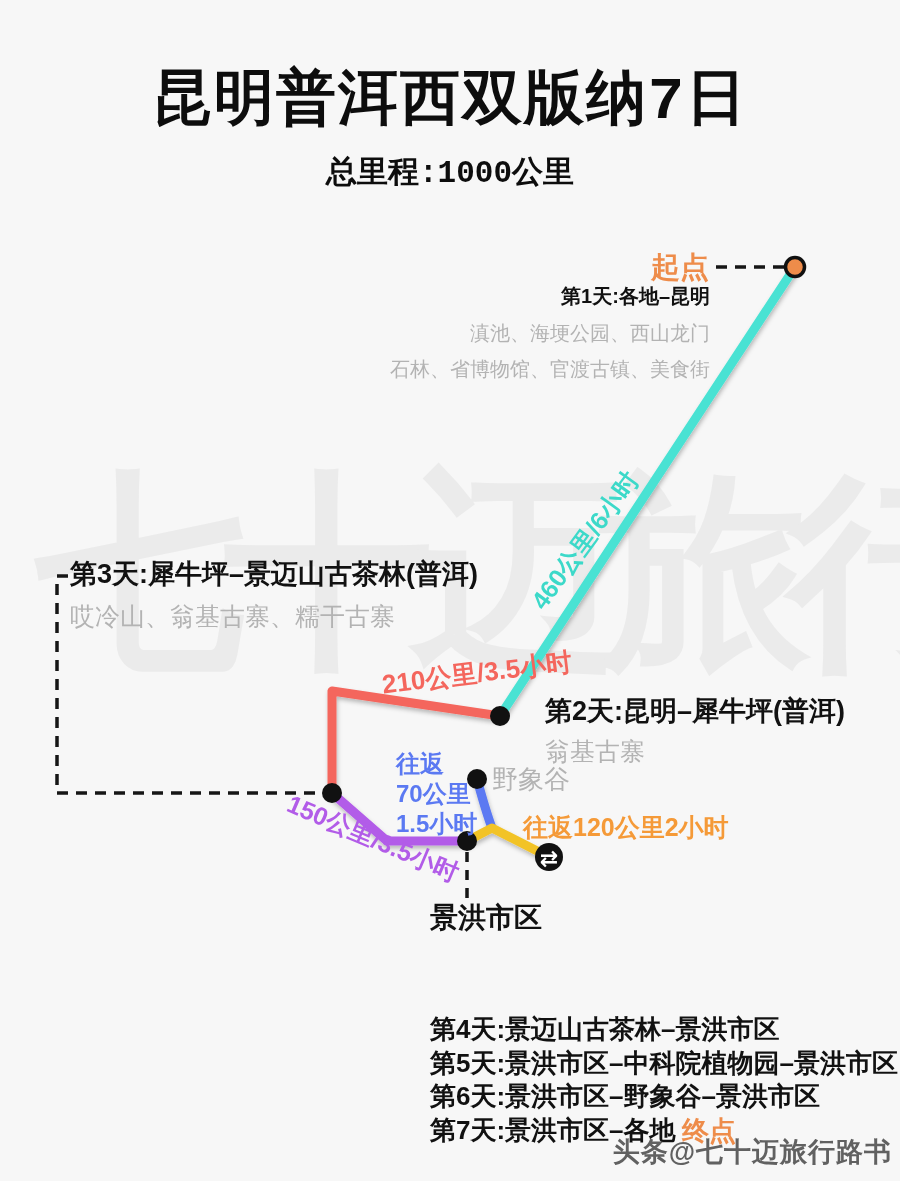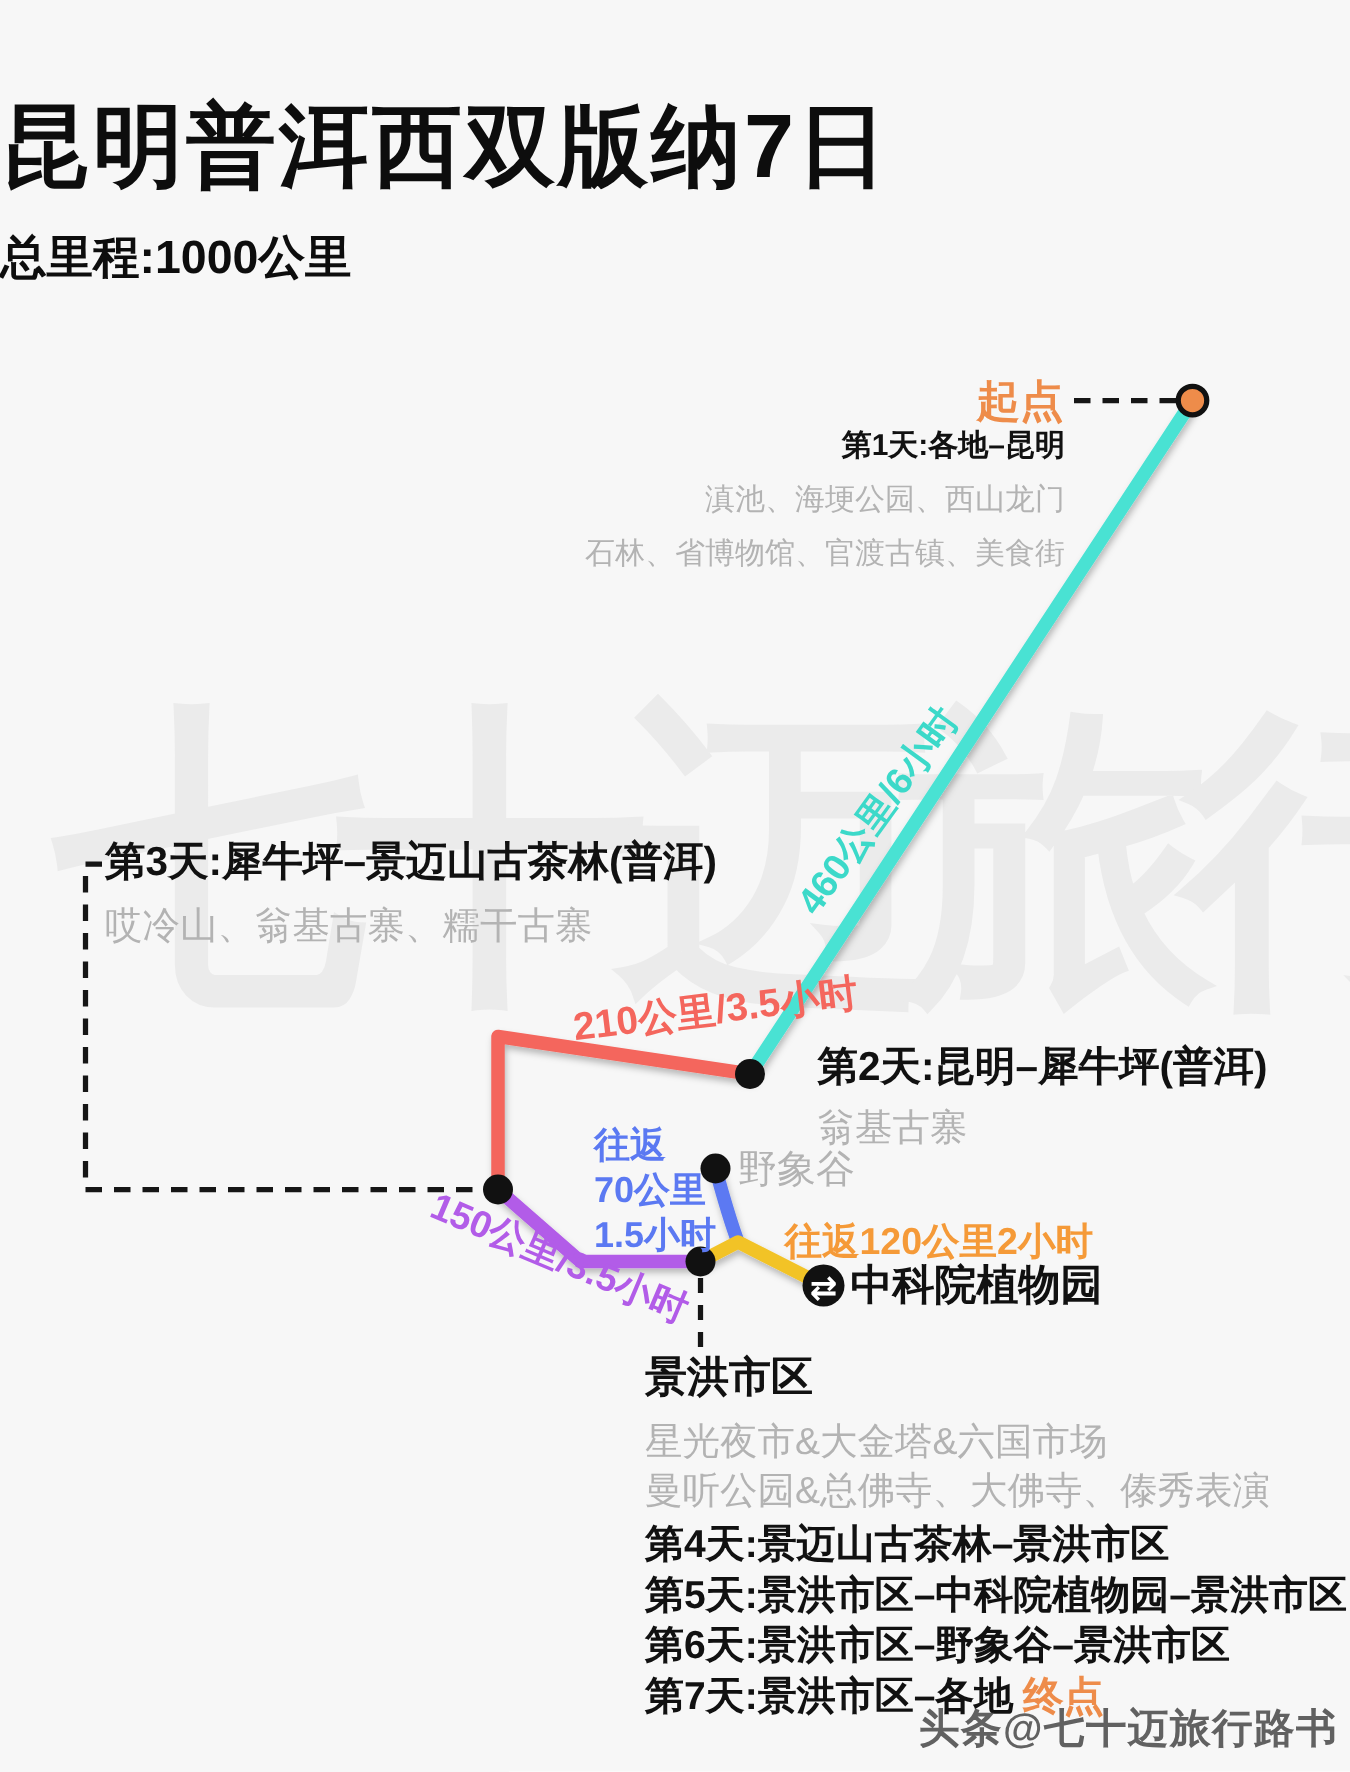--- a/index.html
+++ b/index.html
@@ -1,20 +1,20 @@
 <!DOCTYPE html>
 <html><head>
 <meta charset="utf-8">
 <style>
   html,body{margin:0;padding:0;}
   body{font-family:"Liberation Sans","DejaVu Sans",sans-serif;}
   #page{position:relative;width:900px;height:1181px;background:#f7f7f7;overflow:hidden;}
 
   
-  .header{position:absolute;top:0;left:0;width:900px;z-index:3;}
+  .header{position:absolute;top:0;left:0;width:900px;text-align:center;z-index:3;font-family:Liberation Mono, monospace;}
   .main-title{margin-top:58px;font-size:60px;font-weight:900;color:#0d0d0d;letter-spacing:2px;}
   .sub-title{margin-top:12px;font-size:31px;font-weight:800;color:#0d0d0d;}
 
   
   .watermark{position:absolute;left:36px;top:468px;font-size:210px;line-height:1;
     font-weight:800;color:#ebebeb;letter-spacing:-22px;white-space:nowrap;z-index:0;}
   .credit{position:absolute;right:8px;top:1134px;font-size:27px;font-weight:600;
     color:#4d4d4d;opacity:.88;z-index:3;letter-spacing:1px;}
 
   
@@ -126,28 +126,23 @@
     <div class="t bold">第3天:犀牛坪–景迈山古茶林(普洱)</div>
     <div class="n gray">哎冷山、翁基古寨、糯干古寨</div>
   </div>
 
   <div class="lbl day2-block">
     <div class="t bold">第2天:昆明–犀牛坪(普洱)</div>
     <div class="n gray">翁基古寨</div>
   </div>
 
   <div class="lbl poi-elephant">野象谷</div>
-  <div class="lbl poi-garden">中科院植物园</div>
 
   <div class="lbl jinghong-block">
     <div class="t bold">景洪市区</div>
-    <div class="n gray">
-      <div>星光夜市&amp;大金塔&amp;六国市场</div>
-      <div>曼听公园&amp;总佛寺、大佛寺、傣秀表演</div>
-    </div>
   </div>
 
   <div class="lbl itinerary">
     <div>第4天:景迈山古茶林–景洪市区</div>
     <div>第5天:景洪市区–中科院植物园–景洪市区</div>
     <div>第6天:景洪市区–野象谷–景洪市区</div>
     <div>第7天:景洪市区–各地</div>
   </div>
 
   <div class="credit">头条@七十迈旅行路书</div>

